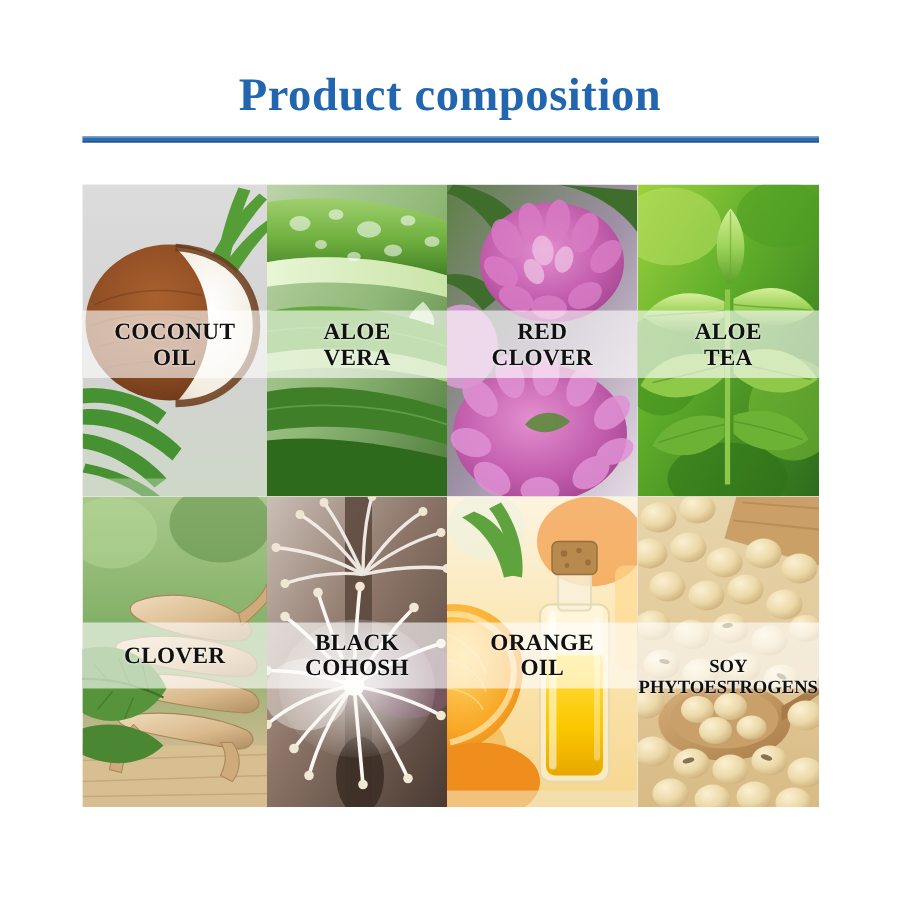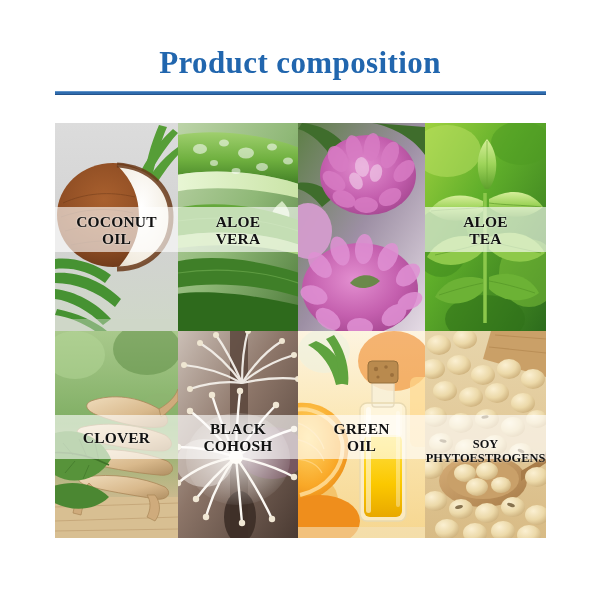--- a/index.html
+++ b/index.html
@@ -281,20 +281,24 @@
           <ellipse cx="16" cy="172" rx="9" ry="14" transform="rotate(-70 16 172)"></ellipse>
           <ellipse cx="30" cy="196" rx="9" ry="14" transform="rotate(-52 30 196)"></ellipse>
           <ellipse cx="62" cy="204" rx="9" ry="13" transform="rotate(-88 62 204)"></ellipse>
           <ellipse cx="96" cy="192" rx="9" ry="14" transform="rotate(52 96 192)"></ellipse>
           <ellipse cx="112" cy="178" rx="8" ry="13" transform="rotate(66 112 178)"></ellipse>
         </g>
         <g fill="#5e8a3c" opacity="0.9">
           <path d="M52 160 C60 150 74 150 82 158 C74 166 60 168 52 160 Z"></path>
         </g>
       </svg>
+      <div class="label-band">
+        <span class="label-text">RED
+CLOVER</span>
+      </div>
     </div>
 
     <div class="cell">
       <svg class="art" viewBox="0 0 121 208" preserveAspectRatio="xMidYMid slice">
         <defs>
           <linearGradient id="tea-bg" x1="0" y1="0" x2="1" y2="1">
             <stop offset="0" stop-color="#9fd13f"></stop>
             <stop offset="0.4" stop-color="#5fae2a"></stop>
             <stop offset="1" stop-color="#2c6b1c"></stop>
           </linearGradient>
@@ -539,21 +543,21 @@
 
           <rect x="68" y="76" width="5" height="106" rx="2.5" fill="#ffffff" opacity="0.55"></rect>
           <rect x="98" y="80" width="4" height="96" rx="2" fill="#ffffff" opacity="0.35"></rect>
           <rect x="62" y="72" width="46" height="118" rx="7" fill="none" stroke="#e8d9b0" stroke-width="1.4"></rect>
         </g>
 
         <rect x="112" y="46" width="22" height="70" rx="6" fill="#ffd98d" opacity="0.65"></rect>
         <rect x="0" y="196" width="127" height="11" fill="#f4e3bd" opacity="0.6"></rect>
       </svg>
       <div class="label-band">
-        <span class="label-text">GREEN
+        <span class="label-text">ORANGE
 OIL</span>
       </div>
     </div>
 
     <div class="cell">
       <svg class="art" viewBox="0 0 121 207" preserveAspectRatio="xMidYMid slice">
         <defs>
           <linearGradient id="soy-bg" x1="0" y1="0" x2="0" y2="1">
             <stop offset="0" stop-color="#e7d5ab"></stop>
             <stop offset="0.5" stop-color="#e2c999"></stop>

